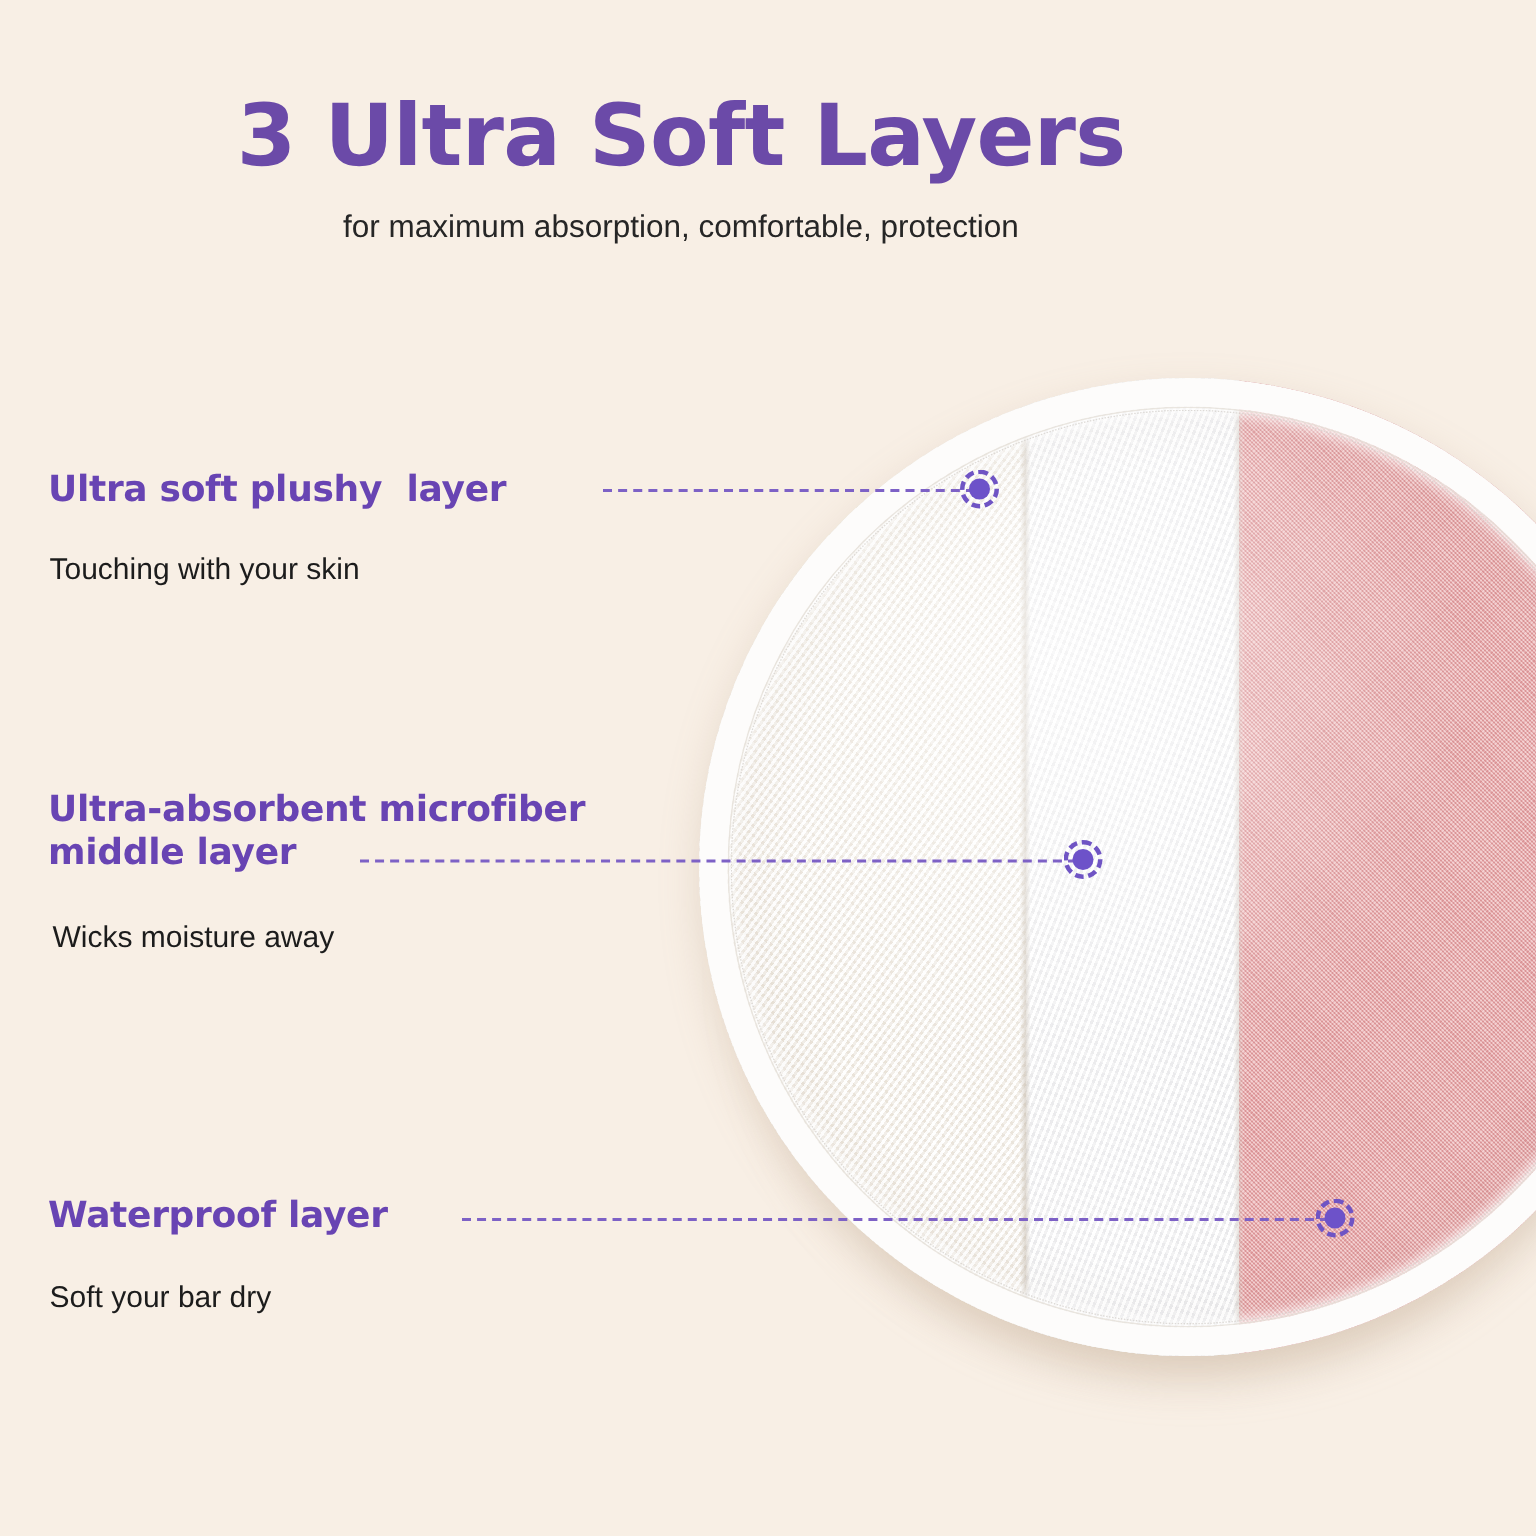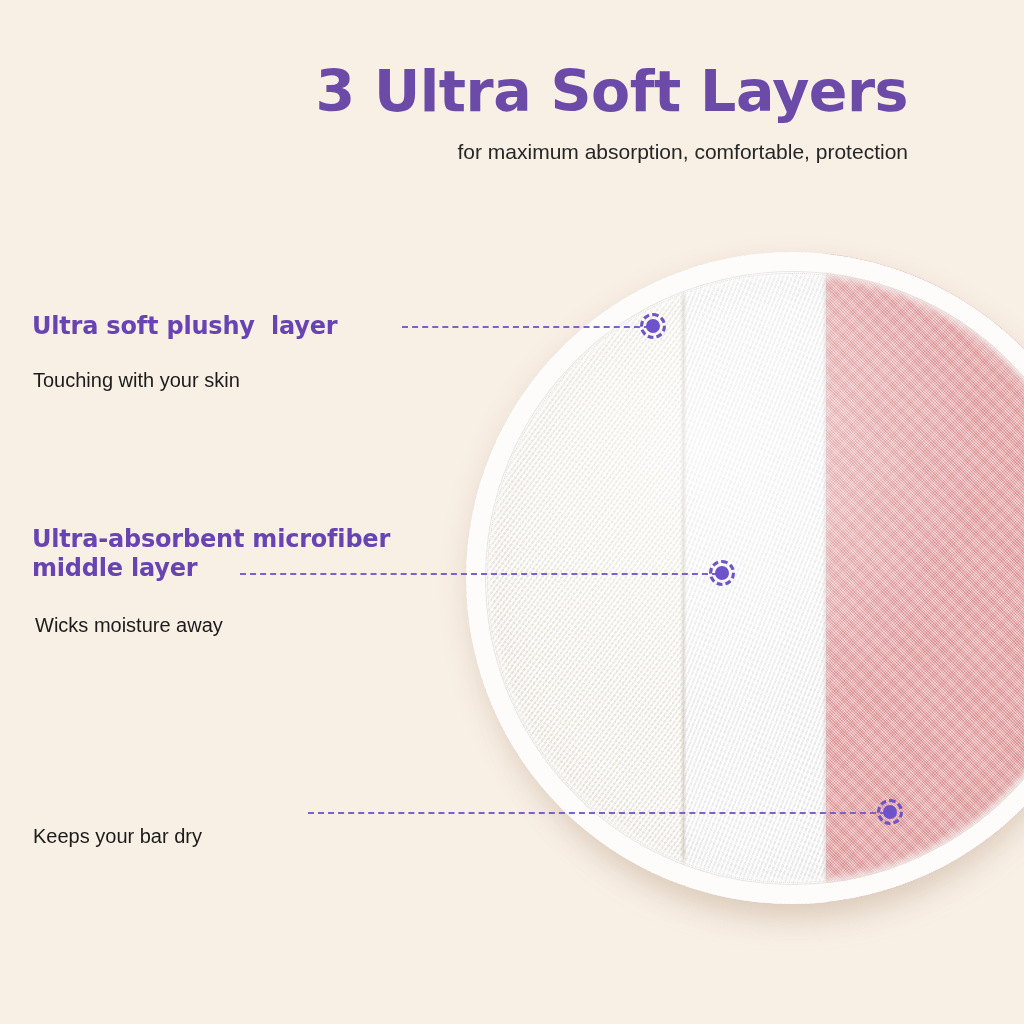--- a/index.html
+++ b/index.html
@@ -22,21 +22,21 @@
     height: 1024px;
     background: #f8efe5;
   }
 
   
   .header {
     position: absolute;
     top: 0;
     left: 0;
     width: 908px;
-    text-align: right;
+    text-align: center;
     padding-top: 62px;
   }
   .title {
     font-family: "DejaVu Sans", sans-serif;
     font-size: 57px;
     font-weight: 700;
     color: #6b4aa8;
     letter-spacing: -0.5px;
     line-height: 1.05;
     margin: 0;
@@ -274,16 +274,17 @@
     <p class="callout-desc">Touching with your skin</p>
   </div>
 
   <div class="callout c2">
     <p class="callout-title">Ultra-absorbent microfiber
 middle layer</p>
     <p class="callout-desc">Wicks moisture away</p>
   </div>
 
   <div class="callout c3">
-    <p class="callout-desc">Keeps your bar dry</p>
+    <p class="callout-title">Waterproof layer</p>
+    <p class="callout-desc">Soft your bar dry</p>
   </div>
 
 </div>
 
 </body></html>

